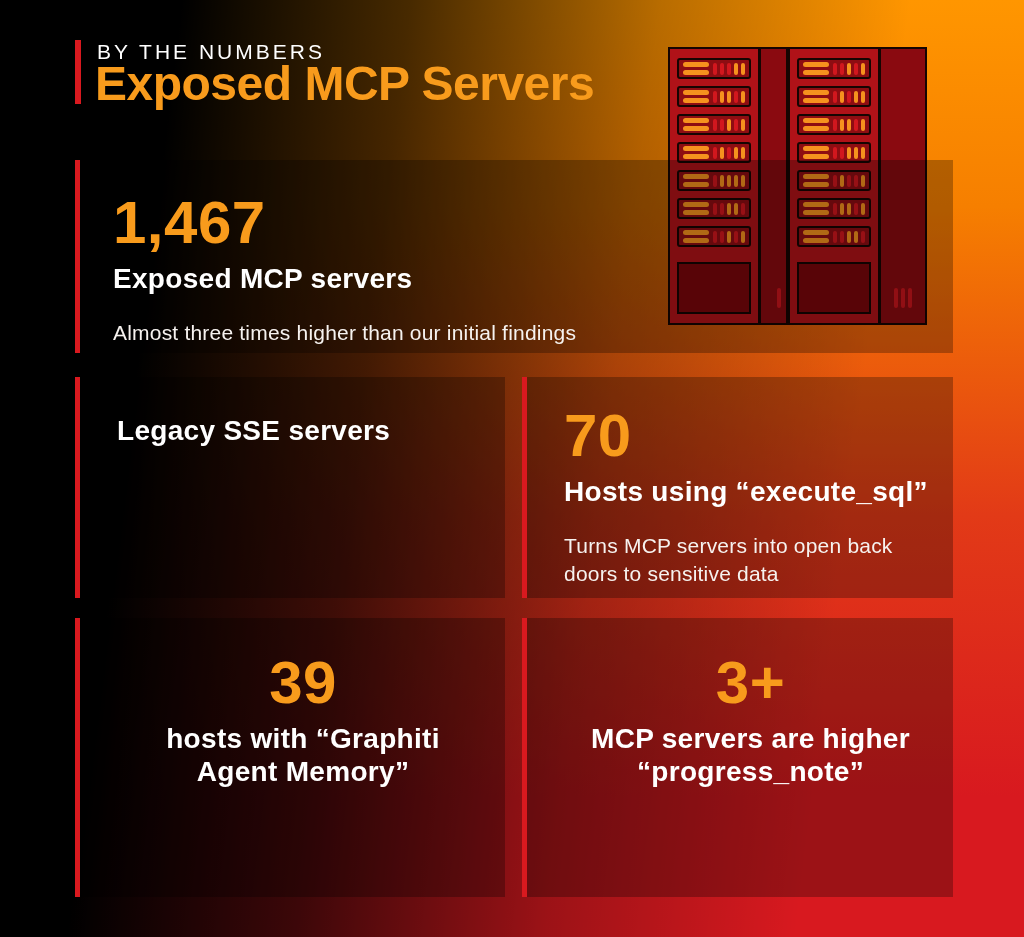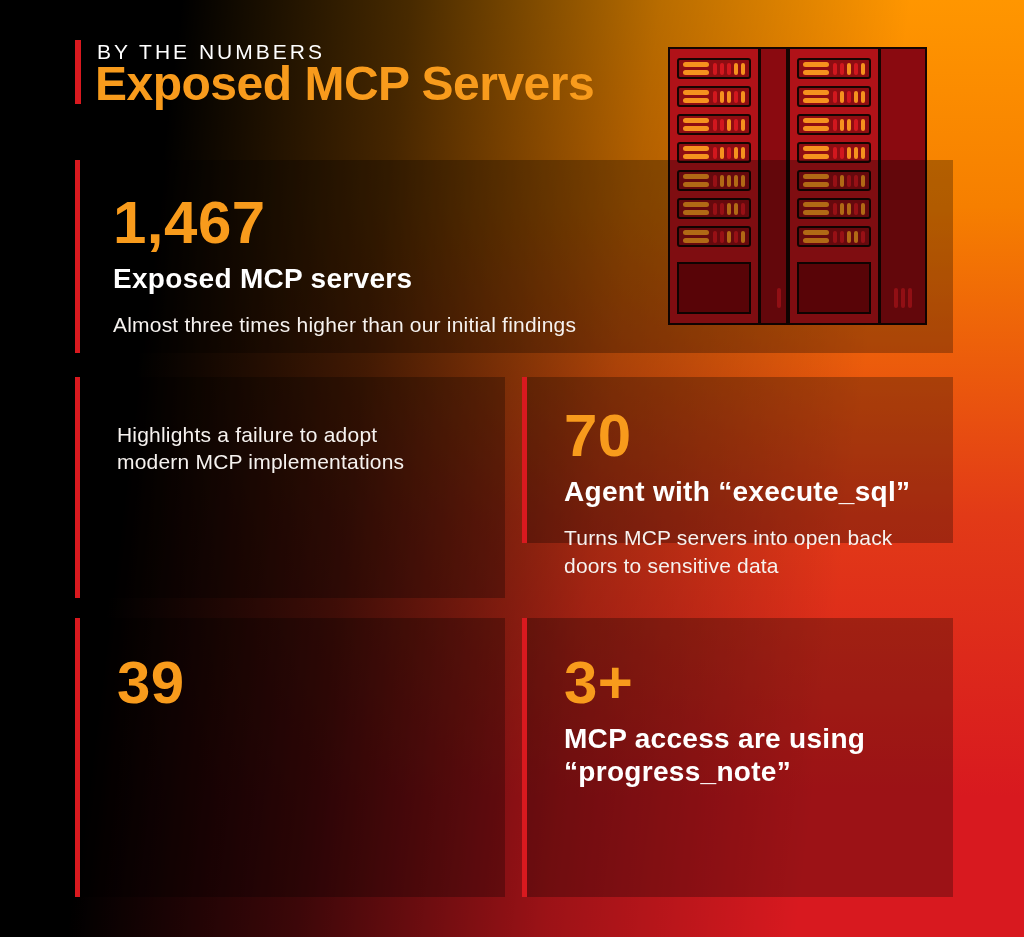--- a/index.html
+++ b/index.html
@@ -15,30 +15,30 @@
   .eyebrow{position:absolute;left:97px;top:41px;font-size:21px;line-height:22px;letter-spacing:3px;color:#FFFFFF;font-weight:400;}
   .page-title{position:absolute;left:95px;top:60px;font-size:48px;line-height:48px;font-weight:bold;color:var(--orange,#F89B1C);letter-spacing:-0.5px;}
 
   
   .tile{position:absolute;}
   .tile .bar{position:absolute;left:0;top:0;bottom:0;width:5px;background:var(--accent,#D9191F);}
   .tile .bg{position:absolute;left:5px;right:0;top:0;bottom:0;background:var(--overlay,rgba(0,0,0,0.28));}
   .tile .content{position:relative;height:100%;box-sizing:border-box;}
   .value{font-size:60px;font-weight:bold;color:var(--orange,#F89B1C);line-height:1.02;letter-spacing:0.5px;}
   .label{font-size:28px;font-weight:bold;color:#FFFFFF;line-height:1.18;margin-top:9px;white-space:pre-line;letter-spacing:0.3px;}
-  .desc{font-size:21px;font-weight:400;color:#F6F2EF;line-height:1.3;margin-top:16px;white-space:pre-line;letter-spacing:0.2px;}
+  .desc{font-size:21px;font-weight:400;color:#F6F2EF;line-height:1.3;margin-top:24px;white-space:pre-line;letter-spacing:0.2px;}
 
   .t1{left:75px;top:160px;width:878px;height:193px;}
   .t1 .content{padding:32px 30px 0 38px;}
   .t2{left:75px;top:377px;width:430px;height:221px;}
-  .t3{left:522px;top:377px;width:431px;height:166px;}
+  .t3{left:522px;top:377px;width:431px;height:221px;}
   .t4{left:75px;top:618px;width:430px;height:279px;}
   .t5{left:522px;top:618px;width:431px;height:279px;}
   .row2 .content{padding:28px 16px 0 42px;}
-  .row3 .content{padding:34px 16px 0 42px;}
+  .row3 .content{padding:34px 16px 0 42px;text-align:center;}
 
   
   .rack{position:absolute;left:668px;top:47px;width:259px;height:278px;display:flex;}
   .cab-front{box-sizing:border-box;width:92px;height:100%;background:var(--ill-front,#B01218);border:2px solid var(--ill-outline,#150502);padding:9px 7px;display:flex;flex-direction:column;}
   .cab-side{box-sizing:border-box;height:100%;background:var(--ill-side,#8A0A10);border:2px solid var(--ill-outline,#150502);border-left-width:1px;position:relative;}
   .unit{box-sizing:border-box;height:21px;margin-bottom:7px;background:var(--ill-unit,#8E0D12);border:2px solid var(--ill-outline,#150502);border-radius:3px;display:flex;align-items:center;justify-content:space-between;padding:0 4px;flex:none;}
   .hbars{display:flex;flex-direction:column;gap:3px;}
   .hbar{width:26px;height:5px;border-radius:2.5px;background:var(--ill-orange,#F6921E);}
   .vbars{display:flex;gap:3px;}
   .vbar{width:4px;height:12px;border-radius:2px;}
@@ -266,47 +266,48 @@
       <div class="value">1,467</div>
       <div class="label">Exposed MCP servers</div>
       <div class="desc">Almost three times higher than our initial findings</div>
     </div>
   </div>
 
   <div class="tile t2 row2">
     <div class="bg"></div>
     <div class="bar"></div>
     <div class="content">
-      <div class="desc">Highlights a failure to adopt
-modern MCP implementations</div>
+      <div class="label">Legacy SSE servers</div>
     </div>
   </div>
 
   <div class="tile t3 row2">
     <div class="bg"></div>
     <div class="bar"></div>
     <div class="content">
       <div class="value">70</div>
-      <div class="label">Agent with “execute_sql”</div>
+      <div class="label">Hosts using “execute_sql”</div>
       <div class="desc">Turns MCP servers into open back
 doors to sensitive data</div>
     </div>
   </div>
 
   <div class="tile t4 row3">
     <div class="bg"></div>
     <div class="bar"></div>
     <div class="content">
       <div class="value">39</div>
+      <div class="label">hosts with “Graphiti
+Agent Memory”</div>
     </div>
   </div>
 
   <div class="tile t5 row3">
     <div class="bg"></div>
     <div class="bar"></div>
     <div class="content">
       <div class="value">3+</div>
-      <div class="label">MCP access are using
+      <div class="label">MCP servers are higher
 “progress_note”</div>
     </div>
   </div>
 
 </div>
 
 </body></html>

